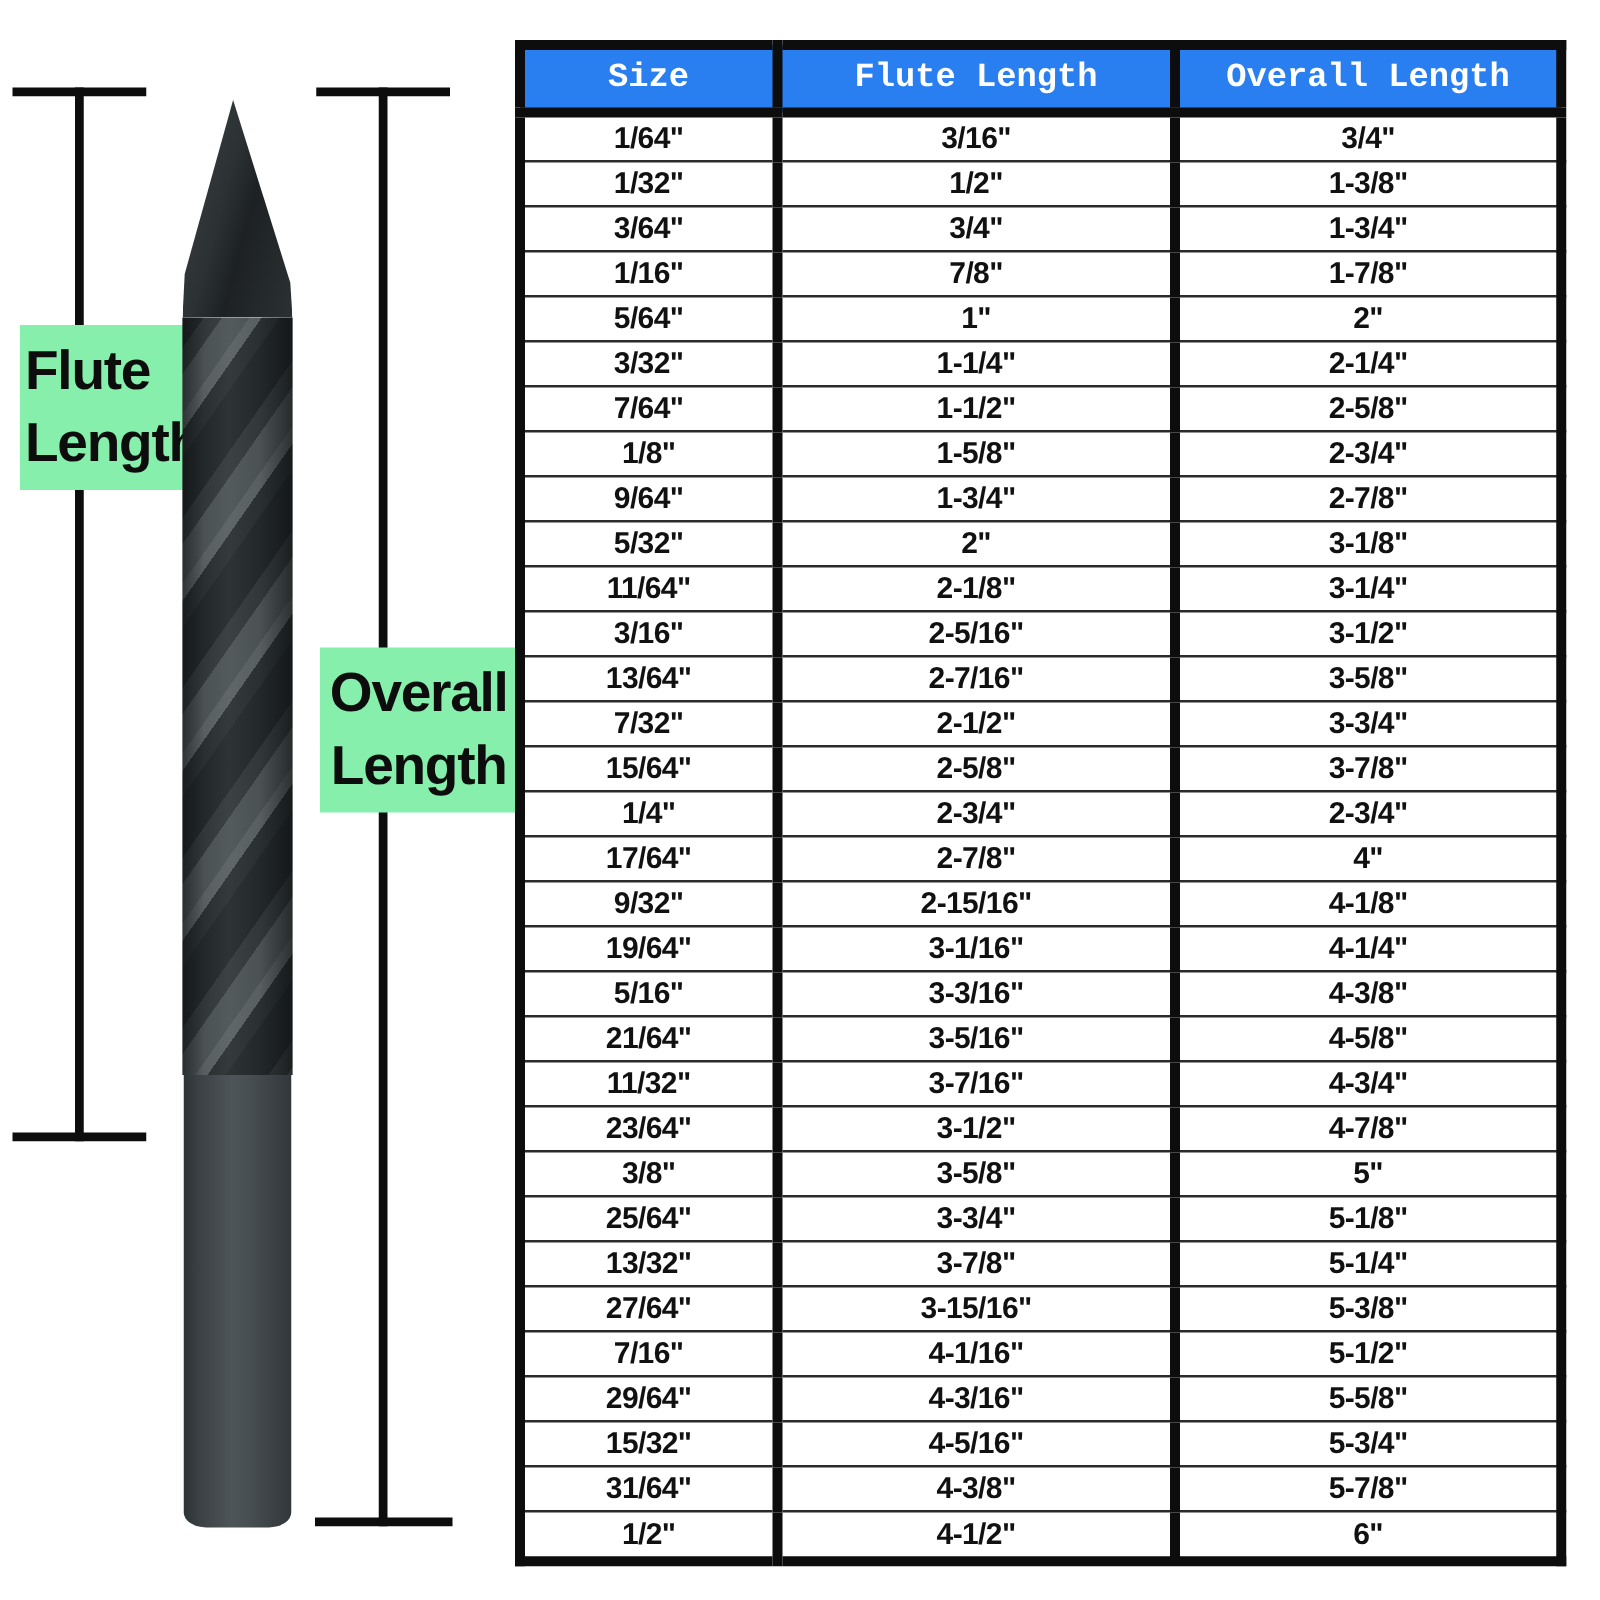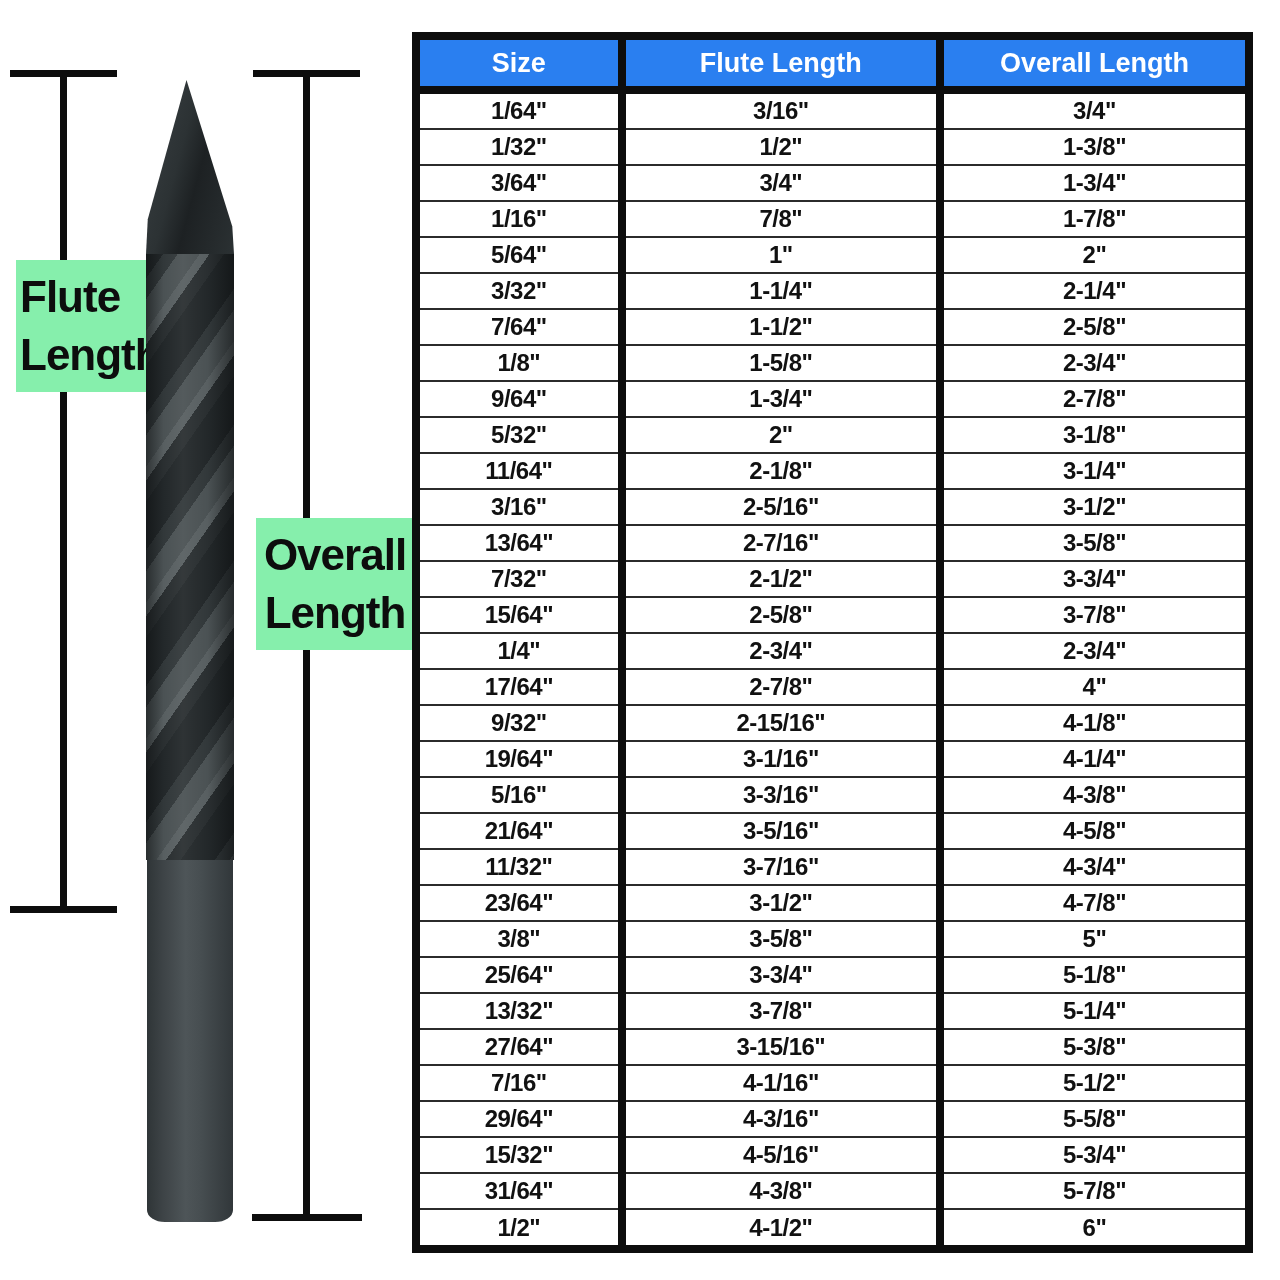--- a/index.html
+++ b/index.html
@@ -87,20 +87,21 @@
     background: #2a7ff0;
     color: #ffffff;
     font-size: 27px;
     font-weight: bold;
     letter-spacing: 0px;
     height: 44px;
     text-align: center;
     vertical-align: middle;
     border-left: 8px solid #0d0d0d;
     border-bottom: 8px solid #0d0d0d;
+    font-family: Liberation Mono, monospace;
   }
   table.size-chart th:first-child { border-left: none; }
   table.size-chart td {
     color: #111111;
     font-size: 24px;
     font-weight: bold;
     letter-spacing: -0.5px;
     text-align: center;
     vertical-align: middle;
     border-left: 8px solid #0d0d0d;

